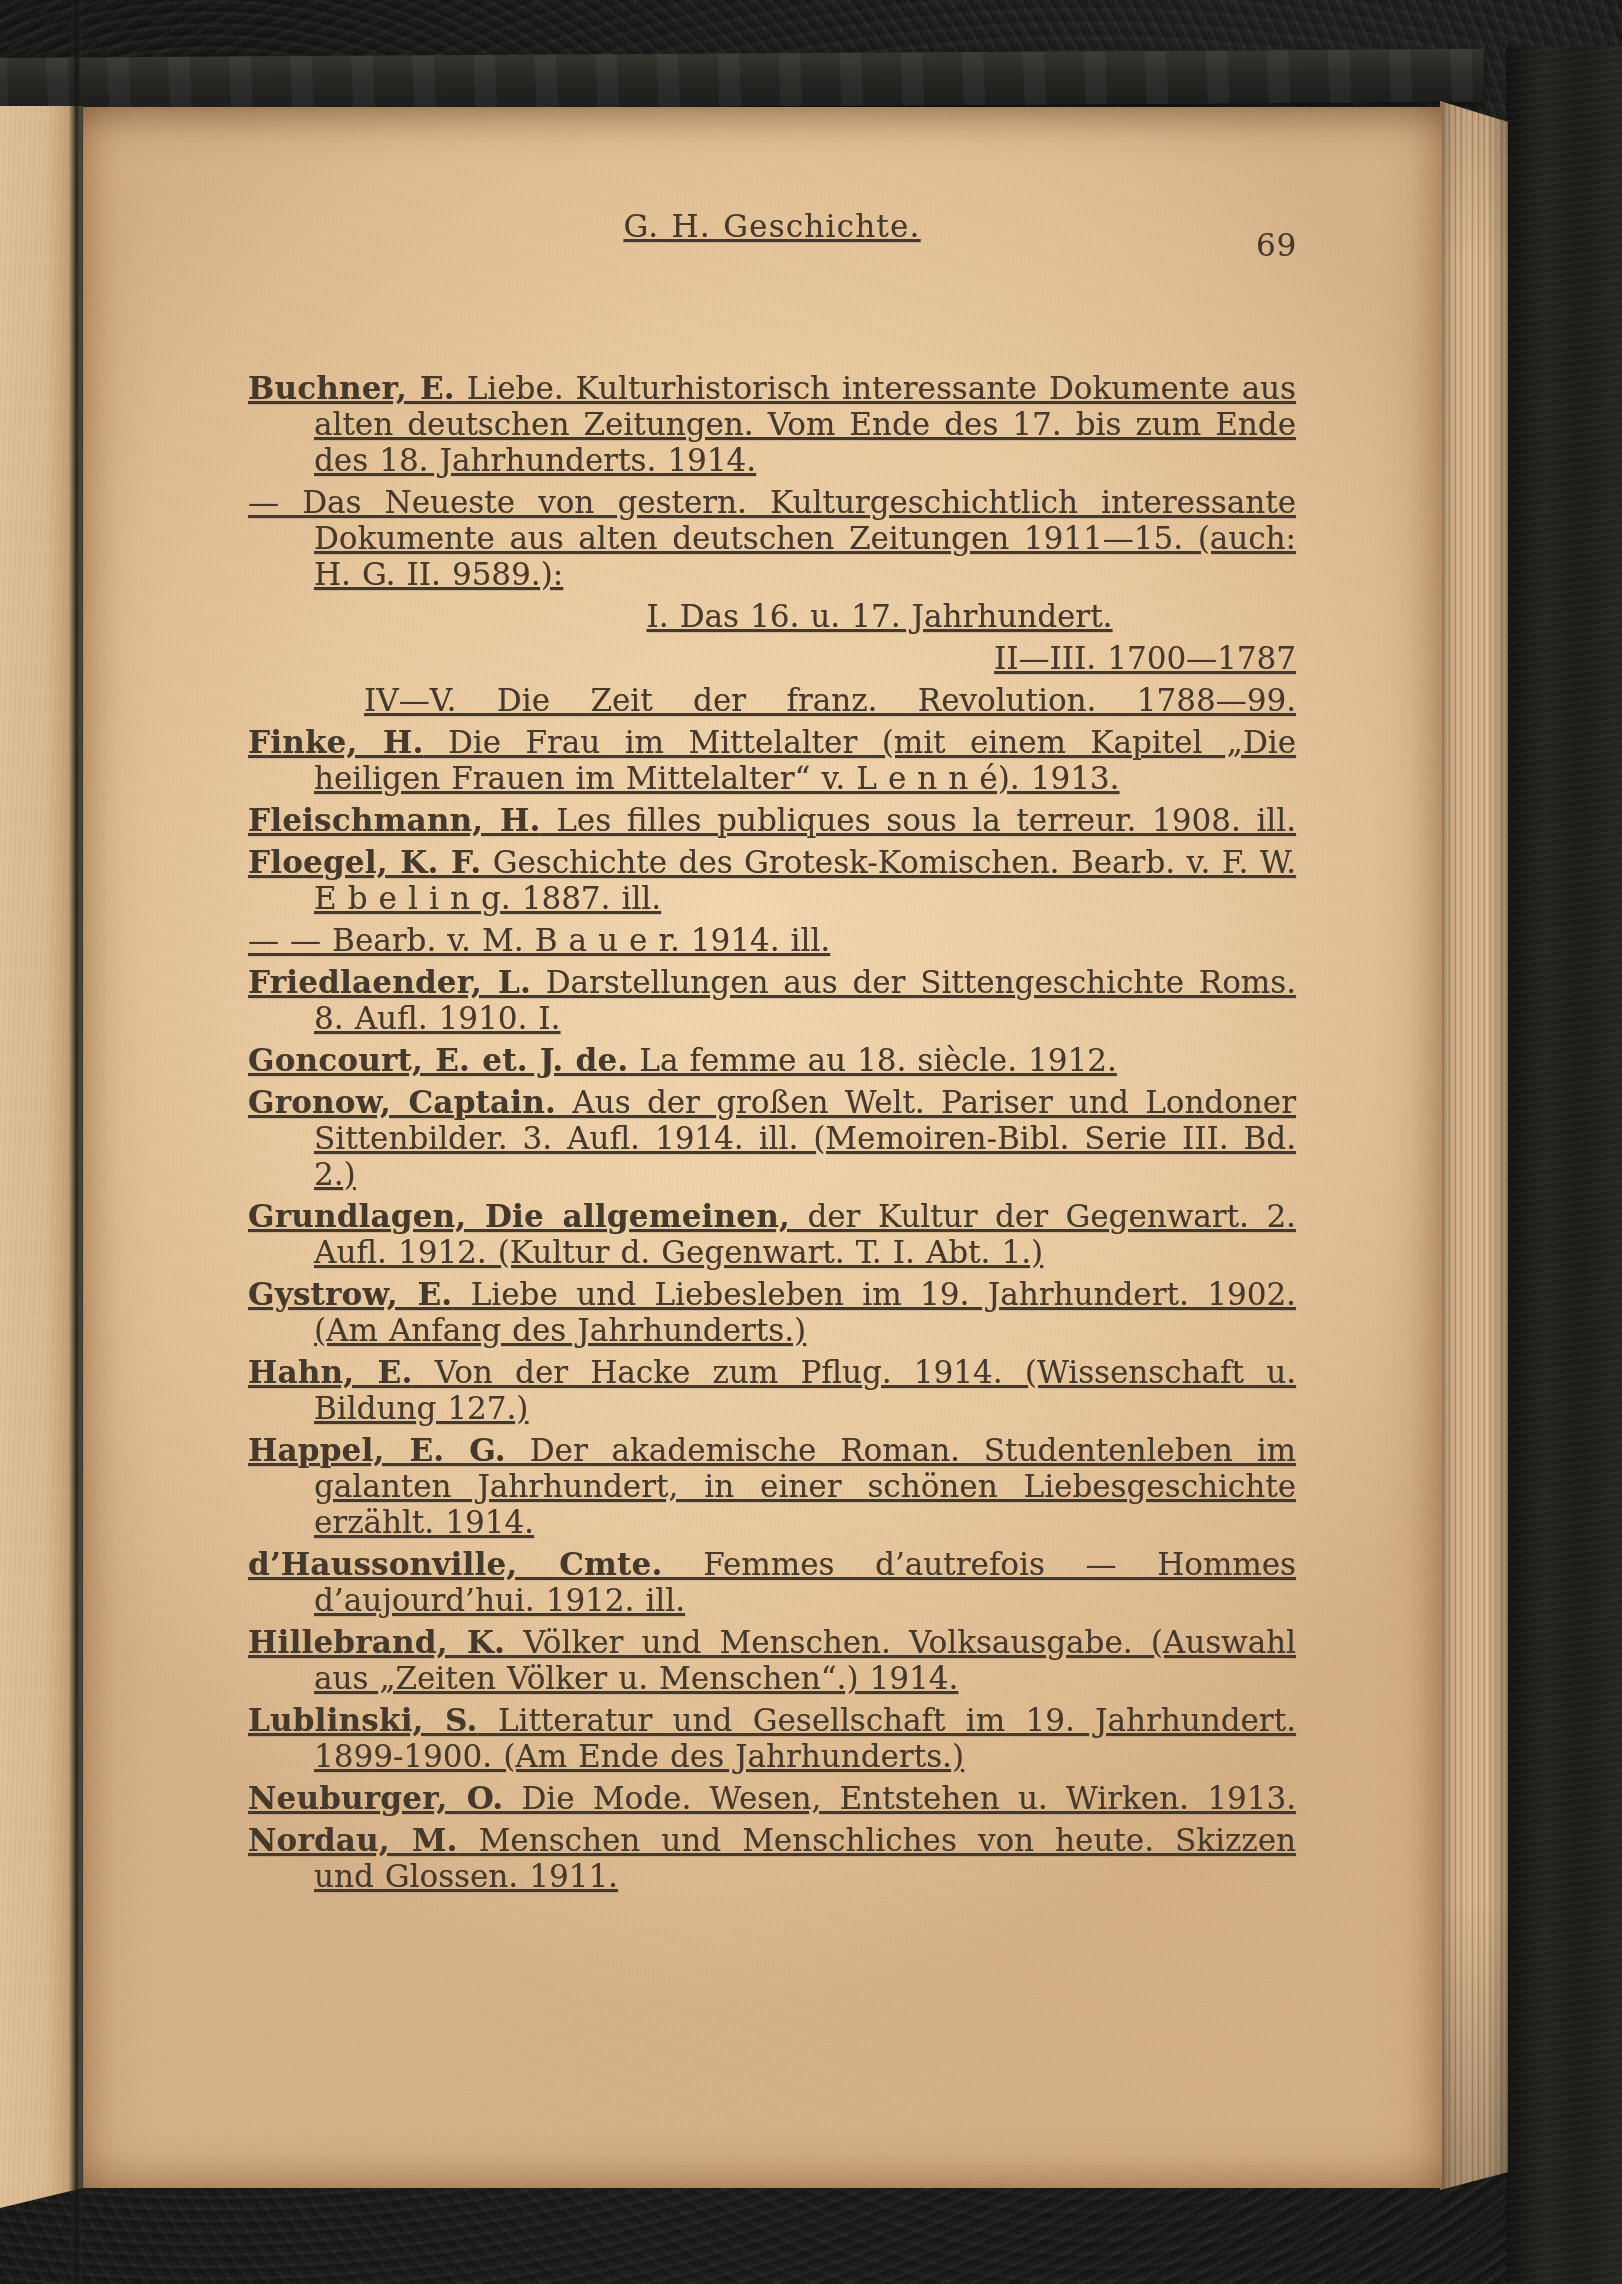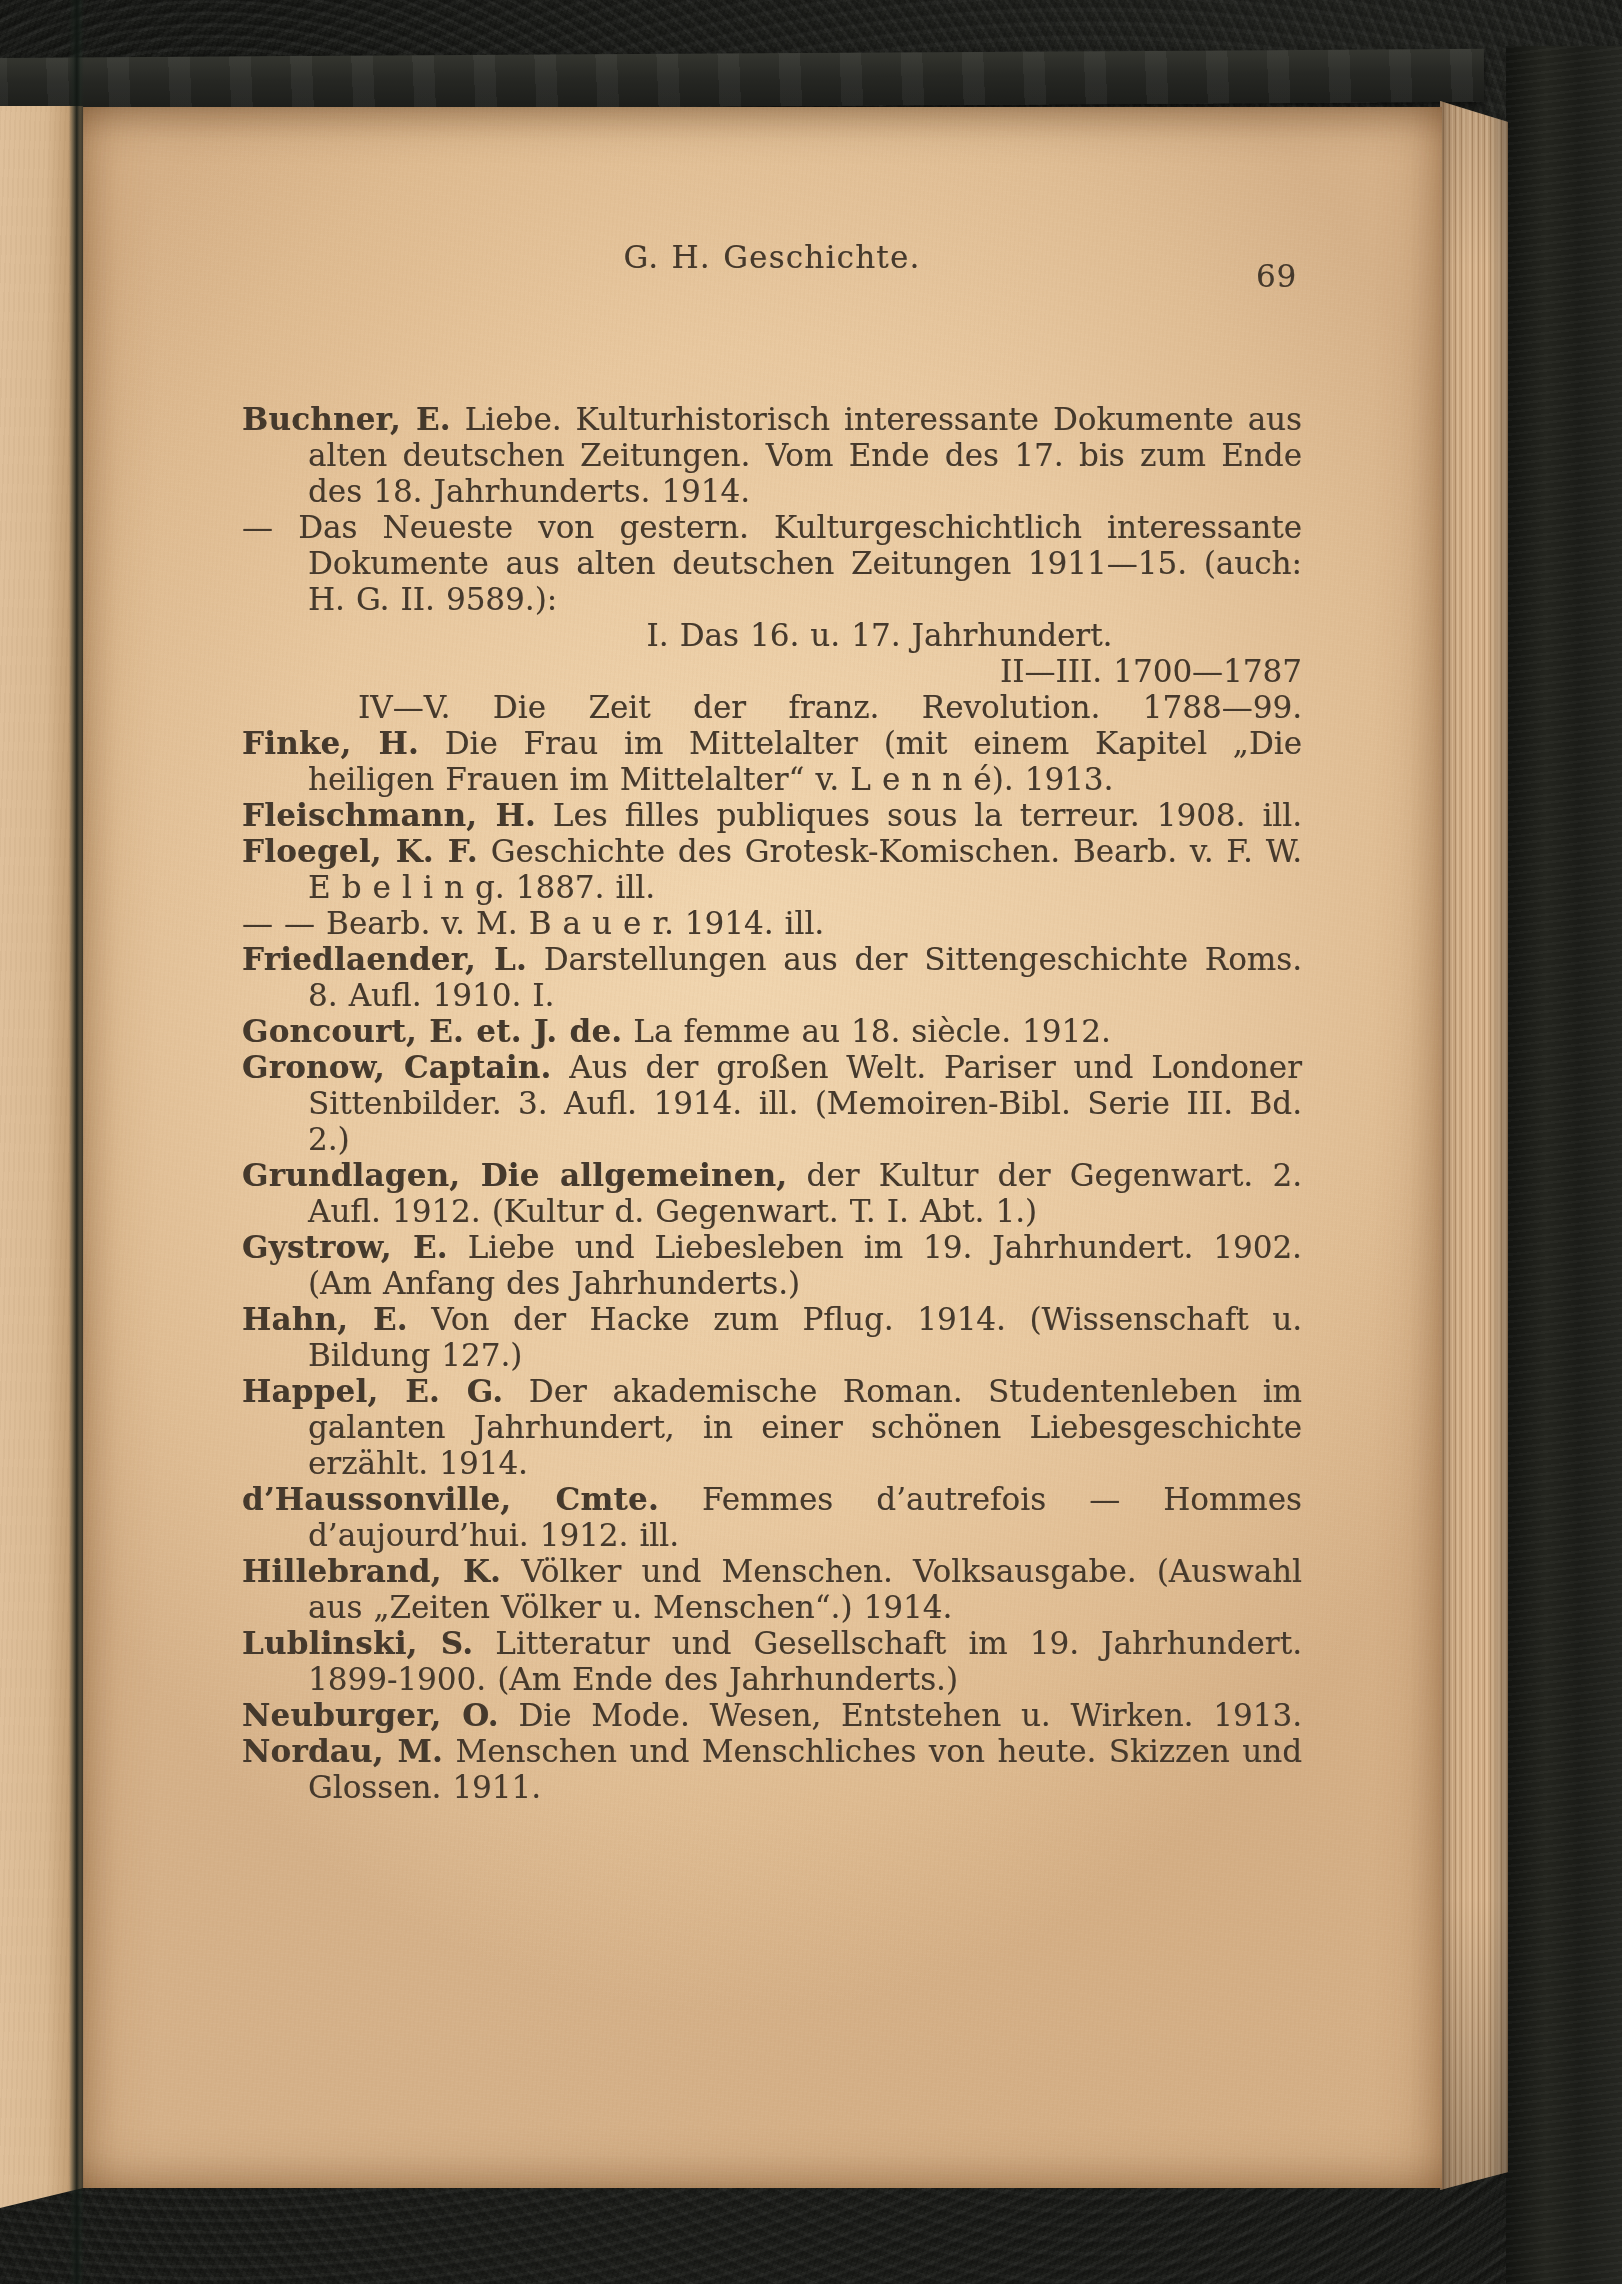--- a/index.html
+++ b/index.html
@@ -69,31 +69,32 @@
       repeating-linear-gradient(95deg, rgba(160,110,60,.030) 0 1.7px, transparent 1.7px 4.1px),
       repeating-linear-gradient(5deg, rgba(255,255,255,.022) 0 0.8px, transparent 0.8px 3.3px),
       radial-gradient(ellipse 810px 1074px at 48% 40%, #f1d6b0 0%, #e9caa2 55%, #dfbd94 82%, #d5b189 100%);
     box-shadow:
       inset 0 26.4px 43px -21.5px rgba(70,40,15,.50),
       inset 0 -31px 48px -25px rgba(95,58,24,.42),
       inset 38px 0 53px -28px rgba(125,78,36,.34),
       inset -36px 0 51px -26.4px rgba(120,72,32,.36);
   }
   .text-area{
-    position:absolute;left:159px;right:140px;top:132px;
+    position:absolute;left:159px;right:140px;top:101px;
     color:#45392c;
     font-size:31px;line-height:36px;word-spacing:1.2px;
     text-shadow:0.3px 0.4px 0.6px rgba(69,57,44,.35);
+    text-decoration:underline;
   }
   .running-head{position:relative;height:36px;}
   .running-head .title{display:block;text-align:center;letter-spacing:1.2px;}
   .running-head .pagenum{position:absolute;right:5px;top:0;letter-spacing:0.8px;margin-top:19px;}
   .entries{margin-top:126px;}
   .entry{
-    margin:0;text-align:justify;
+    margin:6px;text-align:justify;
     padding-left:66px;text-indent:-66px;
     hyphens:none;
   }
   .entry b{font-weight:700;letter-spacing:0.2px;}
   .entry.sub{padding-left:0;text-indent:116px;text-align:right;}
   .entry.sub-deep{padding-left:0;text-indent:215px;text-align:center;}
   .entry.full{text-align:justify;text-align-last:justify;}
 </style>
 </head>
 <body>

